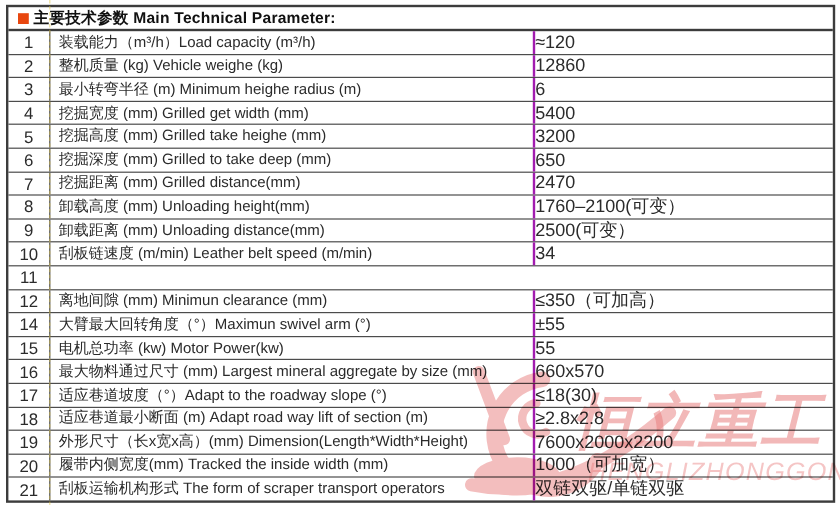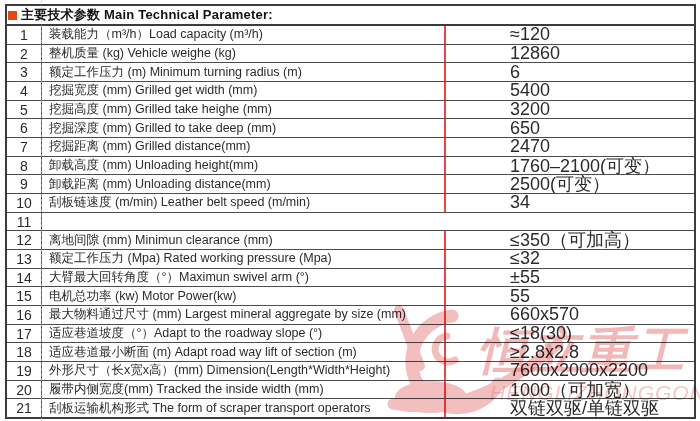--- a/index.html
+++ b/index.html
@@ -7,31 +7,31 @@
     position:relative;width:700px;height:421px;background:#ffffff;overflow:hidden;
     font-family:"Liberation Sans","DejaVu Sans",sans-serif;color:#2b2b2b;
   }
   .spec-table{
     position:absolute;left:5px;top:4px;width:691px;height:415px;
     border:2px solid var(--border,#3c3c3c);box-sizing:border-box;
     display:flex;flex-direction:column;background:transparent;
   }
   .header-row{
     flex:0 0 17px;border-bottom:2px solid var(--border,#3c3c3c);
-    display:flex;align-items:center;padding-left:1px;
+    display:flex;align-items:center;padding-left:8px;
     font-weight:bold;font-size:13px;letter-spacing:.2px;color:#111;
   }
   .bullet{width:9px;height:9px;background:var(--accent,#e8470f);margin-right:4px;flex:0 0 auto;}
   .rows{flex:1 1 auto;display:flex;flex-direction:column;}
   .row{flex:1 1 0;display:flex;border-bottom:1px solid #4c4c4c;min-height:0;}
   .row:last-child{border-bottom:none;}
   .cell{display:flex;align-items:center;box-sizing:border-box;white-space:nowrap;overflow:hidden;}
   .cell.no{flex:0 0 35px;justify-content:center;border-right:1px solid #4c4c4c;font-size:14px;}
-  .cell.label{flex:0 0 404px;border-right:2px solid #ef4444;padding-left:7px;font-size:12.5px;}
-  .cell.value{flex:1 1 auto;padding-left:64px;font-size:18px;}
+  .cell.label{flex:0 0 404px;border-right:2px solid #a21caf;padding-left:7px;font-size:12.5px;}
+  .cell.value{flex:1 1 auto;font-size:15px;}
   .watermark{
     position:absolute;left:380px;top:270px;width:320px;height:151px;
     color:var(--watermark,#e87f7f);mix-blend-mode:multiply;pointer-events:none;
   }
   .wm-mark{opacity:.5;}
   .wm-cn{opacity:.55;font-weight:bold;font-style:italic;letter-spacing:2px;}
   .wm-en{opacity:.45;font-style:italic;letter-spacing:1px;}
   .guide-line{
     position:absolute;left:41px;top:0;height:421px;width:0;
     border-left:1px dashed rgba(222,196,70,.55);pointer-events:none;
@@ -53,21 +53,21 @@
           <div class="cell label">装载能力（m³/h）Load capacity (m³/h)</div>
           <div class="cell value">≈120</div>
         </div>
         <div class="row">
           <div class="cell no">2</div>
           <div class="cell label">整机质量 (kg) Vehicle weighe (kg)</div>
           <div class="cell value">12860</div>
         </div>
         <div class="row">
           <div class="cell no">3</div>
-          <div class="cell label">额定工作压力 (m) Minimum turning radius (m)</div>
+          <div class="cell label">最小转弯半径 (m) Minimum heighe radius (m)</div>
           <div class="cell value">6</div>
         </div>
         <div class="row">
           <div class="cell no">4</div>
           <div class="cell label">挖掘宽度 (mm) Grilled get width (mm)</div>
           <div class="cell value">5400</div>
         </div>
         <div class="row">
           <div class="cell no">5</div>
           <div class="cell label">挖掘高度 (mm) Grilled take heighe (mm)</div>
@@ -98,25 +98,20 @@
           <div class="cell label">刮板链速度 (m/min) Leather belt speed (m/min)</div>
           <div class="cell value">34</div>
         </div>
         <div class="row">
           <div class="cell no">11</div>
         </div>
         <div class="row">
           <div class="cell no">12</div>
           <div class="cell label">离地间隙 (mm) Minimun clearance (mm)</div>
           <div class="cell value">≤350（可加高）</div>
-        </div>
-        <div class="row">
-          <div class="cell no">13</div>
-          <div class="cell label">额定工作压力 (Mpa) Rated working pressure (Mpa)</div>
-          <div class="cell value">≤32</div>
         </div>
         <div class="row">
           <div class="cell no">14</div>
           <div class="cell label">大臂最大回转角度（°）Maximun swivel arm (°)</div>
           <div class="cell value">±55</div>
         </div>
         <div class="row">
           <div class="cell no">15</div>
           <div class="cell label">电机总功率 (kw) Motor Power(kw)</div>
           <div class="cell value">55</div>

